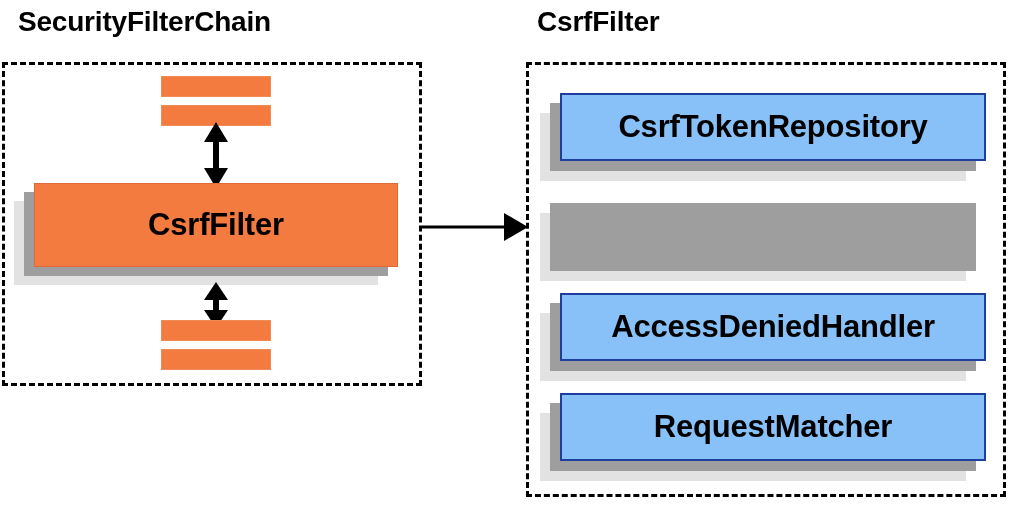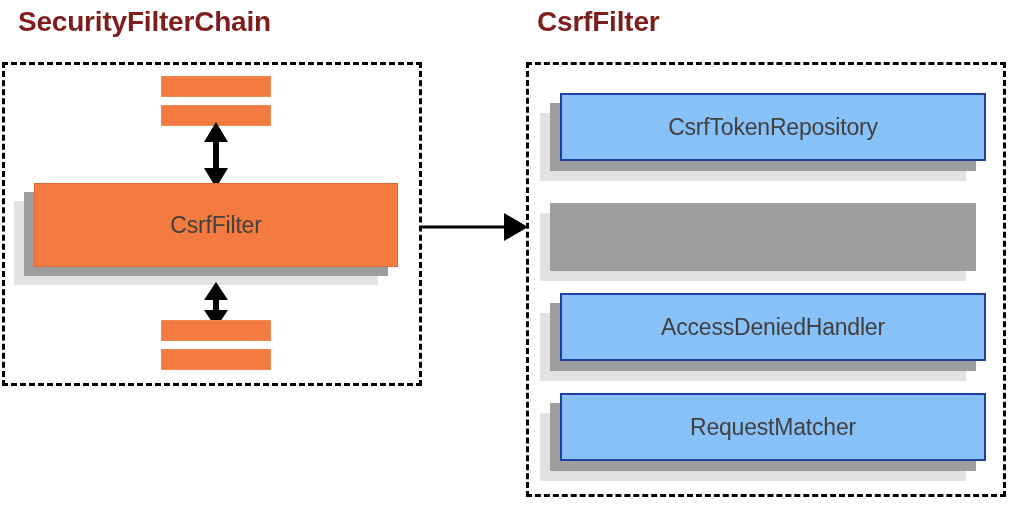--- a/index.html
+++ b/index.html
@@ -16,21 +16,21 @@
     height: 505px;
     background: #ffffff;
     overflow: hidden;
   }
 
   
   .panel-title {
     position: absolute;
     font-size: 28px;
     font-weight: bold;
-    color: #7f1d1d;
+    color: #000000;
     letter-spacing: -0.2px;
     white-space: nowrap;
     line-height: 1;
   }
   #title-left  { left: 18px;  top: 8px; }
   #title-right { left: 537px; top: 8px; }
 
   
   .dashed-panel {
     position: absolute;
@@ -64,23 +64,23 @@
     background: #87c1f7;
     border: 2px solid #1f3f9e;
   }
 
   .node-label {
     position: absolute;
     inset: 0;
     display: flex;
     align-items: center;
     justify-content: center;
-    font-size: 23px;
-    font-weight: normal;
-    color: #404040;
+    font-size: 31px;
+    font-weight: bold;
+    color: #000000;
     letter-spacing: -0.2px;
     white-space: nowrap;
   }
 
   
   #node-csrffilter { left: 14px; top: 183px; width: 404px; height: 104px; }
   #node-csrffilter .shadow-far  { left: 0px;  top: 18px; width: 364px; height: 84px; }
   #node-csrffilter .shadow-near { left: 10px; top: 9px;  width: 364px; height: 84px; }
   #node-csrffilter .face        { left: 20px; top: 0px;  width: 364px; height: 84px; }
 

